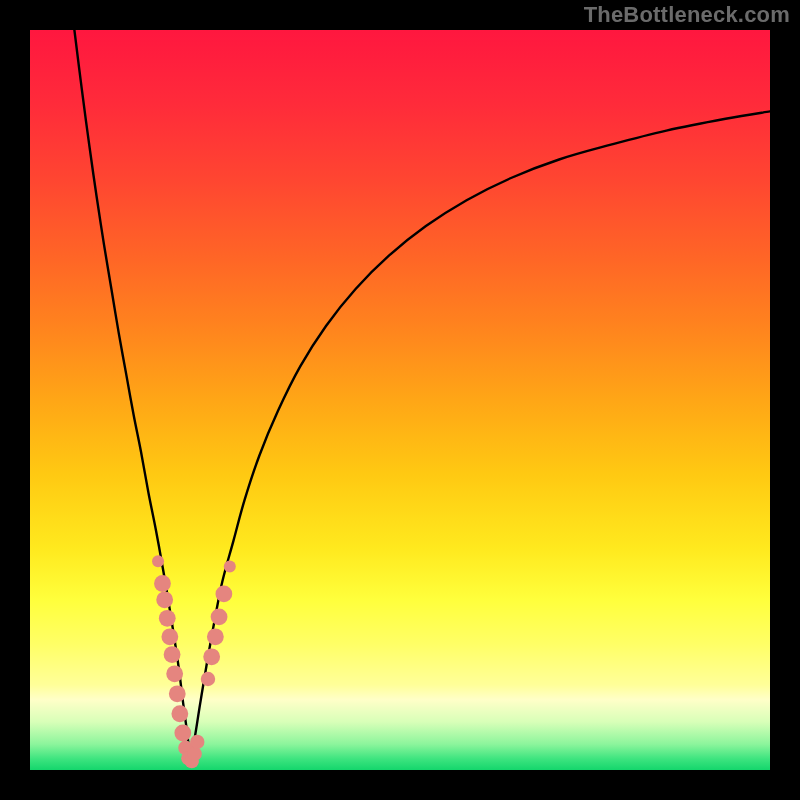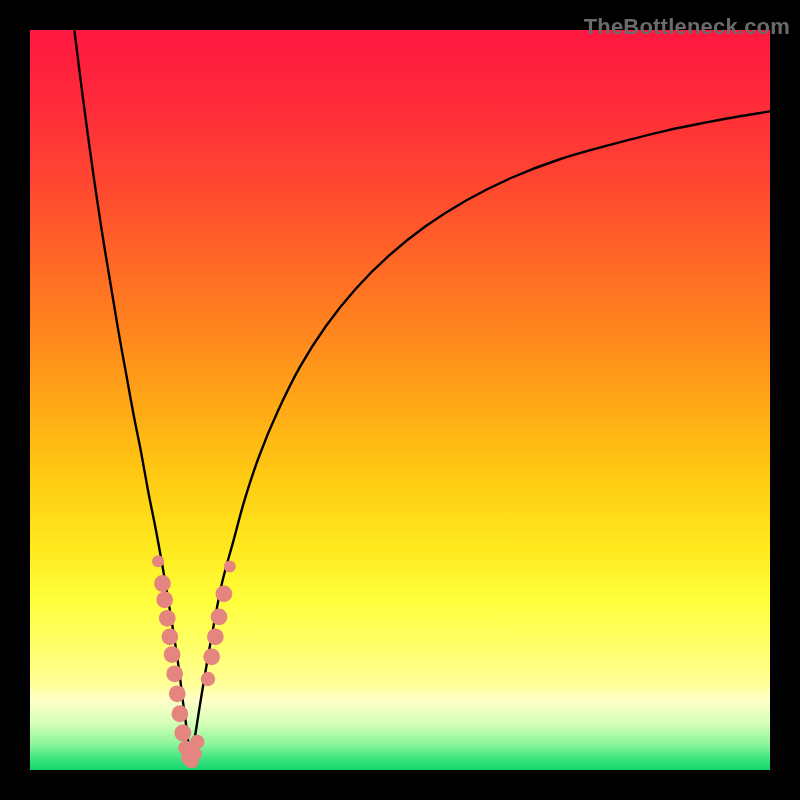--- a/index.html
+++ b/index.html
@@ -25,21 +25,20 @@
   }
   .watermark {
     position: absolute;
     top: 2px;
     right: 10px;
     font-size: 22px;
     font-weight: 600;
     color: #6b6b6b;
     letter-spacing: 0.2px;
     user-select: none;
-    margin-top: 12px;
   }
   svg { display: block; }
 </style>
 </head>
 <body>
 
 <div class="frame">
 
   <div class="plot" style="left: 30px; top: 30px; width: 740px; height: 740px;">
     <svg xmlns="http://www.w3.org/2000/svg" width="740" height="740" viewBox="0 0 740 740">

